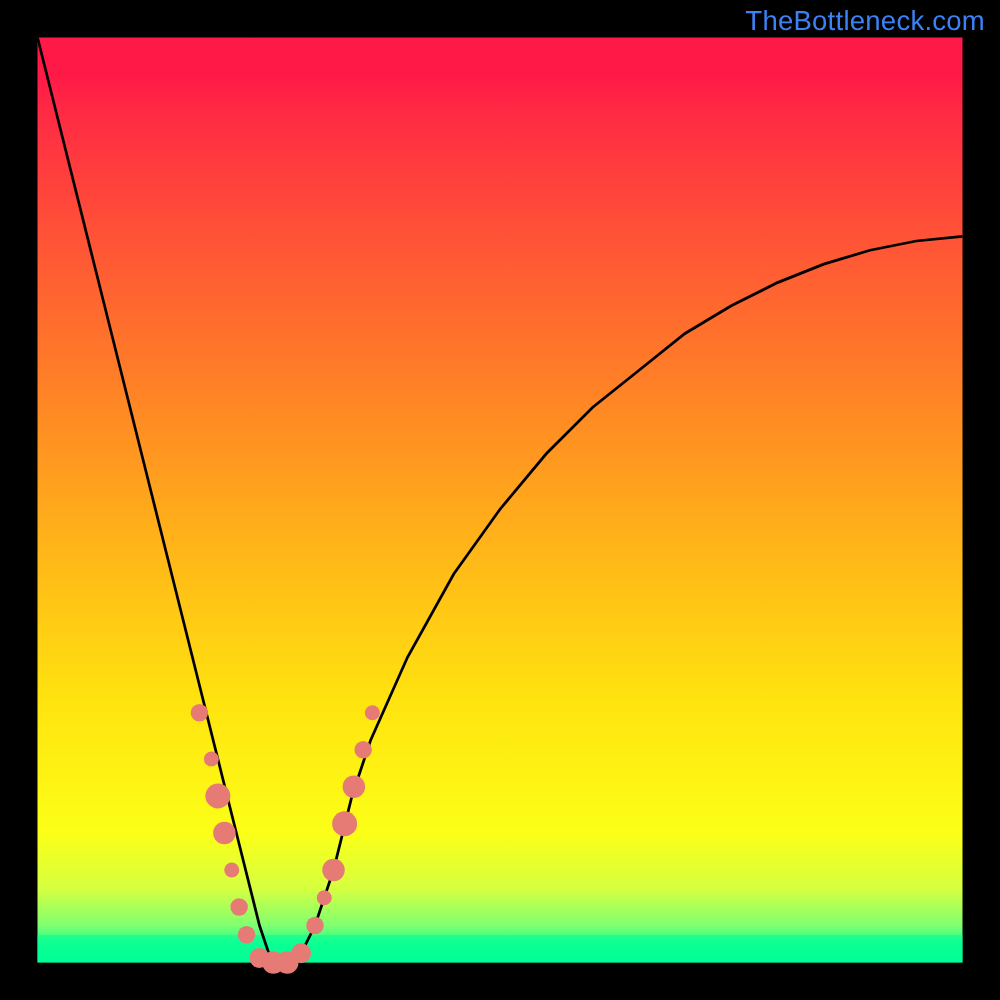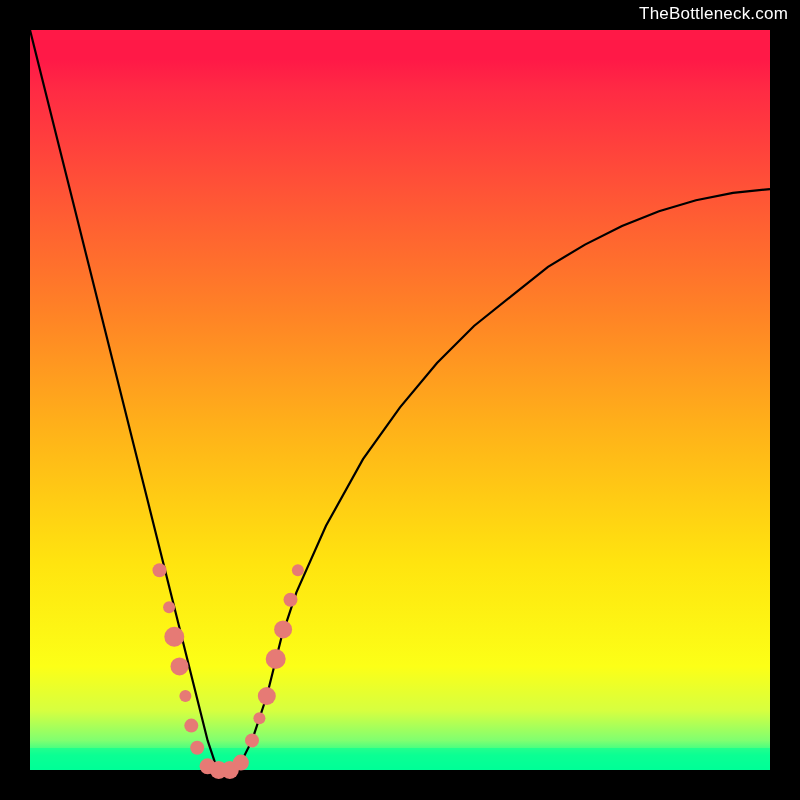--- a/index.html
+++ b/index.html
@@ -42,22 +42,22 @@
   .green-band {
     position: absolute;
     left: 30px;
     width: 740px;
     background: rgba(0,255,152,0.55);
   }
   .watermark {
     position: absolute;
     top: 4px;
     right: 12px;
-    color: #ffffff;
-    font-size: 17px;
+    color: #3b82f6;
+    font-size: 22px;
     font-weight: 500;
     letter-spacing: 0.2px;
     pointer-events: none;
   }
   svg.curve-layer {
     position: absolute;
     left: 30px;
     top: 30px;
     width: 740px;
     height: 740px;

